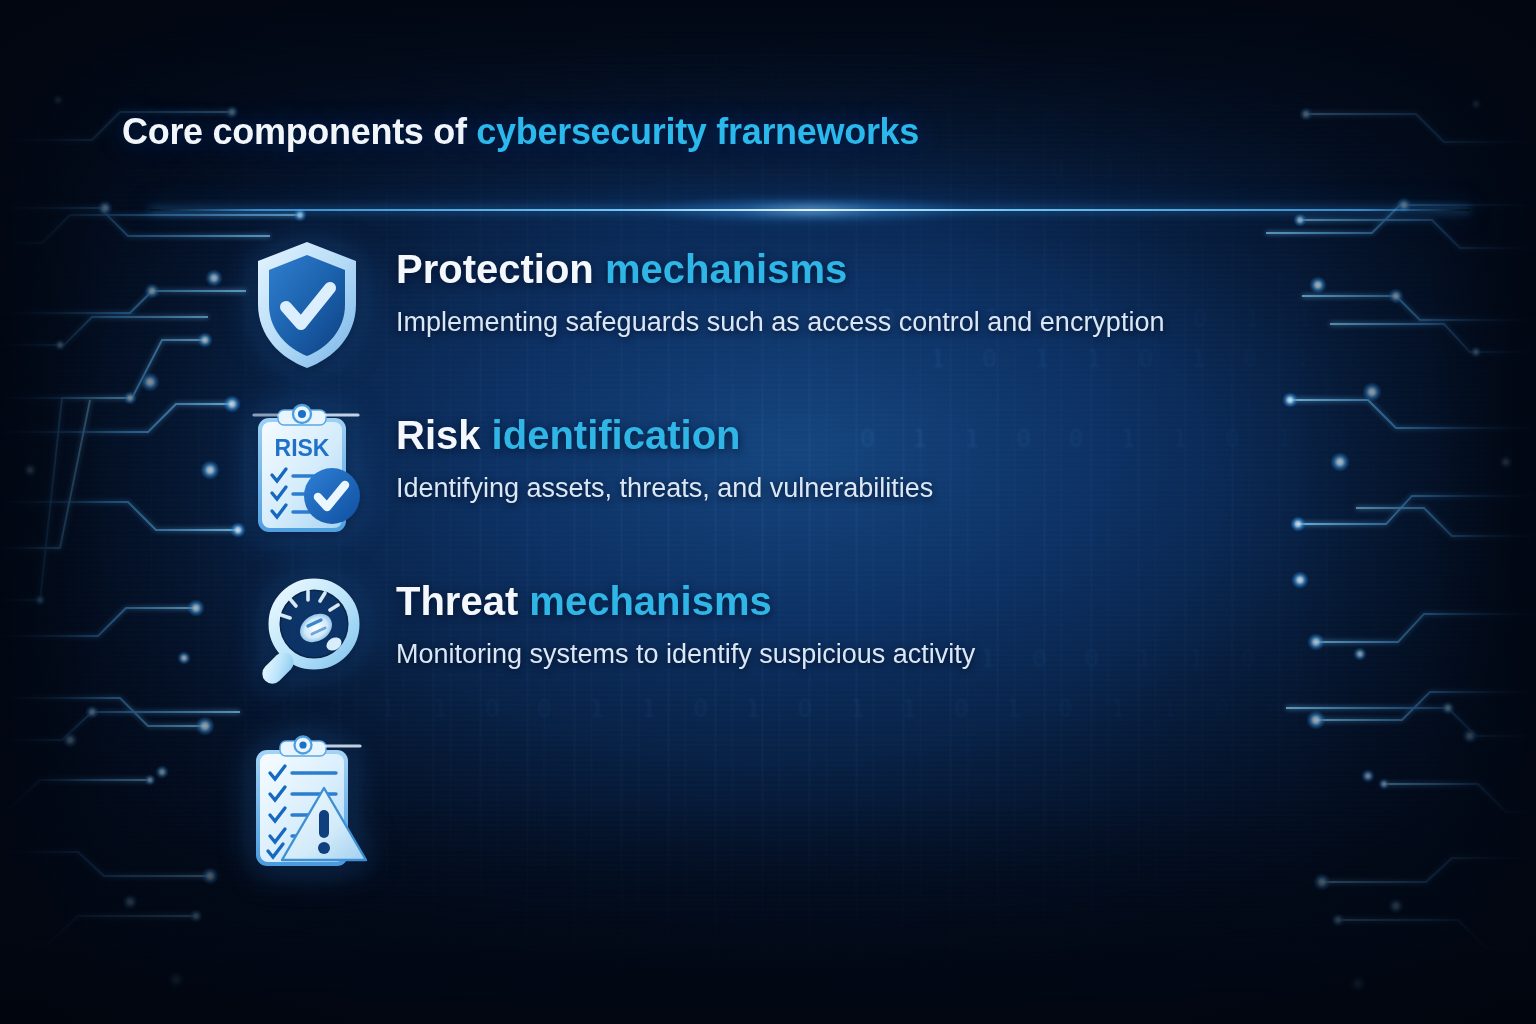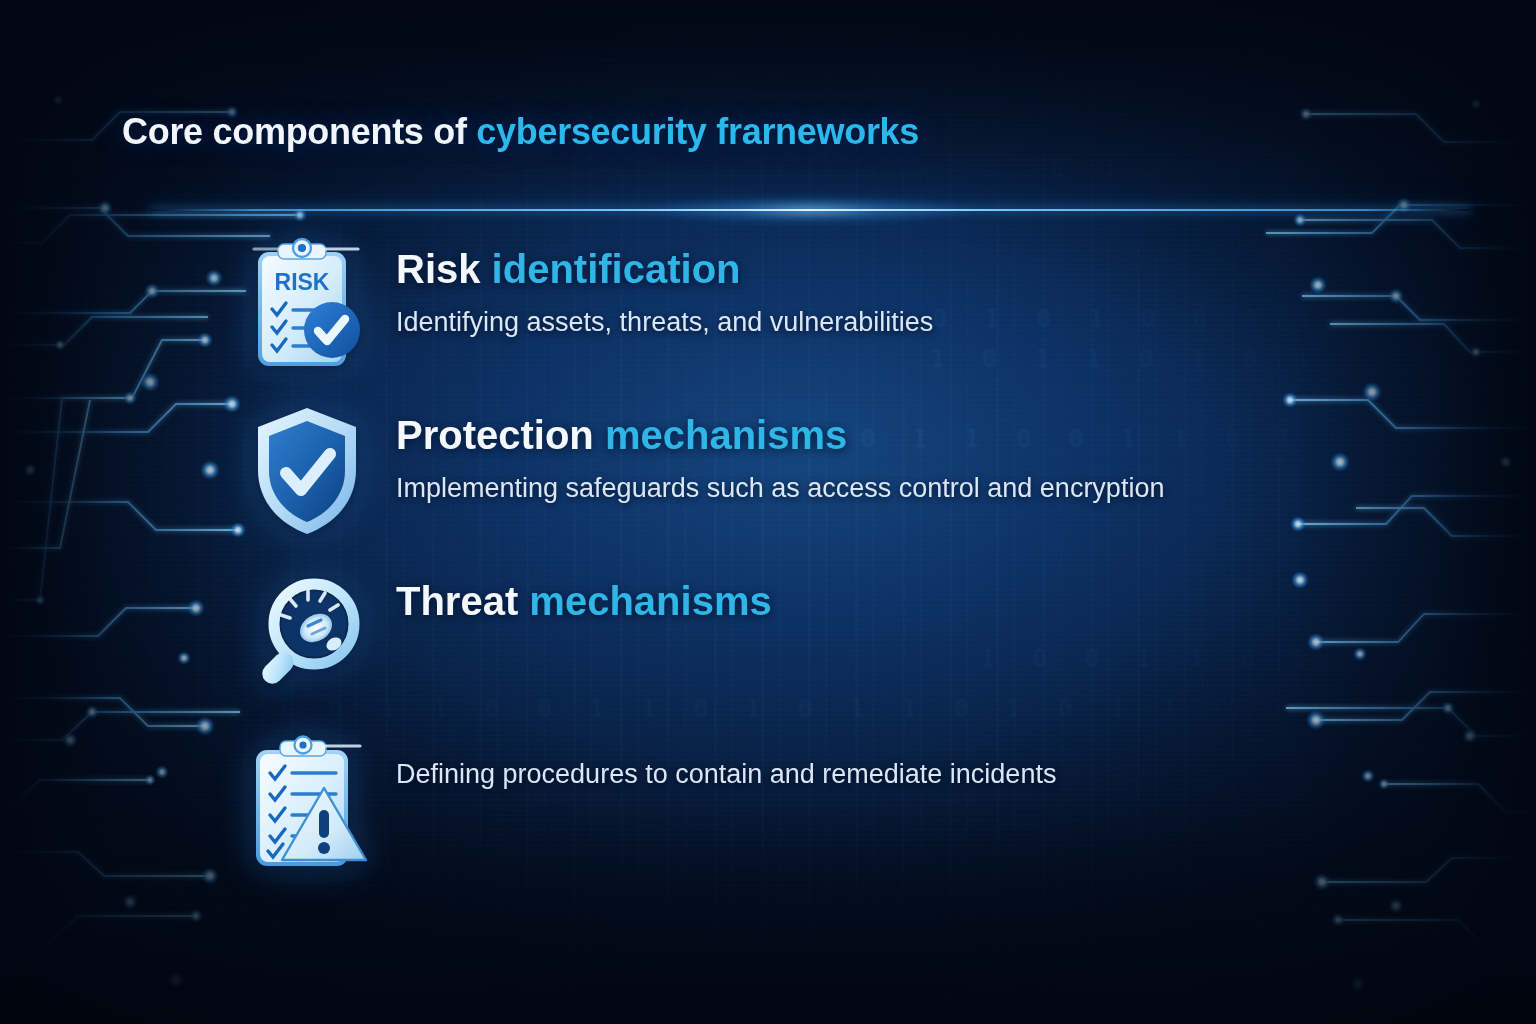--- a/index.html
+++ b/index.html
@@ -278,20 +278,48 @@
     <div class="divider-core"></div>
     <div class="divider-line"></div>
   </div>
 
   <div class="items">
 
     <div class="item">
       <div class="item-icon">
         <svg viewBox="0 0 118 142">
           <defs>
+            <linearGradient id="shOut" x1="0" y1="0" x2="1" y2="1">
+              <stop offset="0%" stop-color="#e6f5ff"></stop>
+                <stop offset="50%" stop-color="#b7dcf7"></stop>
+                <stop offset="100%" stop-color="#76b4e8"></stop>
+            </linearGradient>
+            <linearGradient id="shIn" x1="0" y1="0" x2="1" y2="1">
+              <stop offset="0%" stop-color="#2f7fd0"></stop>
+                <stop offset="55%" stop-color="#1a5faa"></stop>
+                <stop offset="100%" stop-color="#0e3f80"></stop>
+            </linearGradient>
+          </defs>
+          <path d="M59 8 L108 27 V70 C108 102 86 124 59 134 C32 124 10 102 10 70 V27 Z" fill="url(#shOut)"></path>
+          <path d="M59 21 L97 36 V71 C97 96 79 114 59 122 C39 114 21 96 21 71 V36 Z" fill="url(#shIn)"></path>
+          <path d="M38 73 l15 17 l29 -36" stroke="#dcefff" stroke-width="12" fill="none" stroke-linecap="round" stroke-linejoin="round"></path>
+        </svg>
+      </div>
+      <div class="item-text">
+        <div class="item-head">
+          <span class="w">Protection </span><span class="c">mechanisms</span>
+        </div>
+        <div class="item-sub">Implementing safeguards such as access control and encryption</div>
+      </div>
+    </div>
+
+    <div class="item">
+      <div class="item-icon">
+        <svg viewBox="0 0 118 142">
+          <defs>
             <linearGradient id="cbG" x1="0" y1="0" x2="1" y2="1">
               <stop offset="0%" stop-color="#f4fbff"></stop>
                 <stop offset="55%" stop-color="#d4ecfb"></stop>
                 <stop offset="100%" stop-color="#a9d4f2"></stop>
             </linearGradient>
             <linearGradient id="cbEdge" x1="0" y1="0" x2="0" y2="1">
               <stop offset="0%" stop-color="#9ed0f5"></stop>
                 <stop offset="100%" stop-color="#4f9fe0"></stop>
             </linearGradient>
             <linearGradient id="badgeG" x1="0" y1="0" x2="1" y2="1">
@@ -326,48 +354,20 @@
           <span class="w">Risk </span><span class="c">identification</span>
         </div>
         <div class="item-sub">Identifying assets, threats, and vulnerabilities</div>
       </div>
     </div>
 
     <div class="item">
       <div class="item-icon">
         <svg viewBox="0 0 118 142">
           <defs>
-            <linearGradient id="shOut" x1="0" y1="0" x2="1" y2="1">
-              <stop offset="0%" stop-color="#e6f5ff"></stop>
-                <stop offset="50%" stop-color="#b7dcf7"></stop>
-                <stop offset="100%" stop-color="#76b4e8"></stop>
-            </linearGradient>
-            <linearGradient id="shIn" x1="0" y1="0" x2="1" y2="1">
-              <stop offset="0%" stop-color="#2f7fd0"></stop>
-                <stop offset="55%" stop-color="#1a5faa"></stop>
-                <stop offset="100%" stop-color="#0e3f80"></stop>
-            </linearGradient>
-          </defs>
-          <path d="M59 8 L108 27 V70 C108 102 86 124 59 134 C32 124 10 102 10 70 V27 Z" fill="url(#shOut)"></path>
-          <path d="M59 21 L97 36 V71 C97 96 79 114 59 122 C39 114 21 96 21 71 V36 Z" fill="url(#shIn)"></path>
-          <path d="M38 73 l15 17 l29 -36" stroke="#dcefff" stroke-width="12" fill="none" stroke-linecap="round" stroke-linejoin="round"></path>
-        </svg>
-      </div>
-      <div class="item-text">
-        <div class="item-head">
-          <span class="w">Protection </span><span class="c">mechanisms</span>
-        </div>
-        <div class="item-sub">Implementing safeguards such as access control and encryption</div>
-      </div>
-    </div>
-
-    <div class="item">
-      <div class="item-icon">
-        <svg viewBox="0 0 118 142">
-          <defs>
             <linearGradient id="mgG" x1="0" y1="0" x2="1" y2="1">
               <stop offset="0%" stop-color="#ecf9ff"></stop>
                 <stop offset="50%" stop-color="#bfe6fb"></stop>
                 <stop offset="100%" stop-color="#86c6ee"></stop>
             </linearGradient>
             <radialGradient id="bugG">
               <stop offset="0%" stop-color="#ffffff"></stop>
                 <stop offset="70%" stop-color="#cfe8fa"></stop>
                 <stop offset="100%" stop-color="#93c3e6"></stop>
             </radialGradient>
@@ -385,20 +385,21 @@
           <ellipse cx="68" cy="62" rx="17" ry="13" transform="rotate(-32 68 62)" fill="url(#bugG)"></ellipse>
           <path d="M60 60 l13 -6" stroke="#3b86cc" stroke-width="3.2" stroke-linecap="round"></path>
           <path d="M64 68 l13 -6" stroke="#3b86cc" stroke-width="3" stroke-linecap="round" opacity=".7"></path>
           <ellipse cx="86" cy="78" rx="8" ry="6" transform="rotate(-30 86 78)" fill="#d8eefc"></ellipse>
         </svg>
       </div>
       <div class="item-text">
         <div class="item-head">
           <span class="w">Threat </span><span class="c">mechanisms</span>
         </div>
+        <div class="item-sub">Monitoring systems to identify suspicious activity</div>
       </div>
     </div>
 
     <div class="item">
       <div class="item-icon">
         <svg viewBox="0 0 118 142">
           <defs>
             <linearGradient id="cb2G" x1="0" y1="0" x2="1" y2="1">
               <stop offset="0%" stop-color="#f6fcff"></stop>
                 <stop offset="55%" stop-color="#d9eefc"></stop>
@@ -433,18 +434,17 @@
               <path d="M44 83 H88"></path>
               <path d="M44 104 H88"></path>
               <path d="M44 122 H76"></path>
           </g>
           <path d="M76 56 L118 128 H34 Z" fill="url(#triG)" stroke="#3c8fd4" stroke-width="2.4" stroke-linejoin="round"></path>
           <rect x="71" y="78" width="10" height="28" rx="5" fill="#0f3f7c"></rect>
           <circle cx="76" cy="116" r="6" fill="#0f3f7c"></circle>
         </svg>
       </div>
       <div class="item-text">
-        <div class="item-sub">Defining procedures to contain and remediate incidents</div>
       </div>
     </div>
 
   </div>
 </div>
 
 </body></html>

